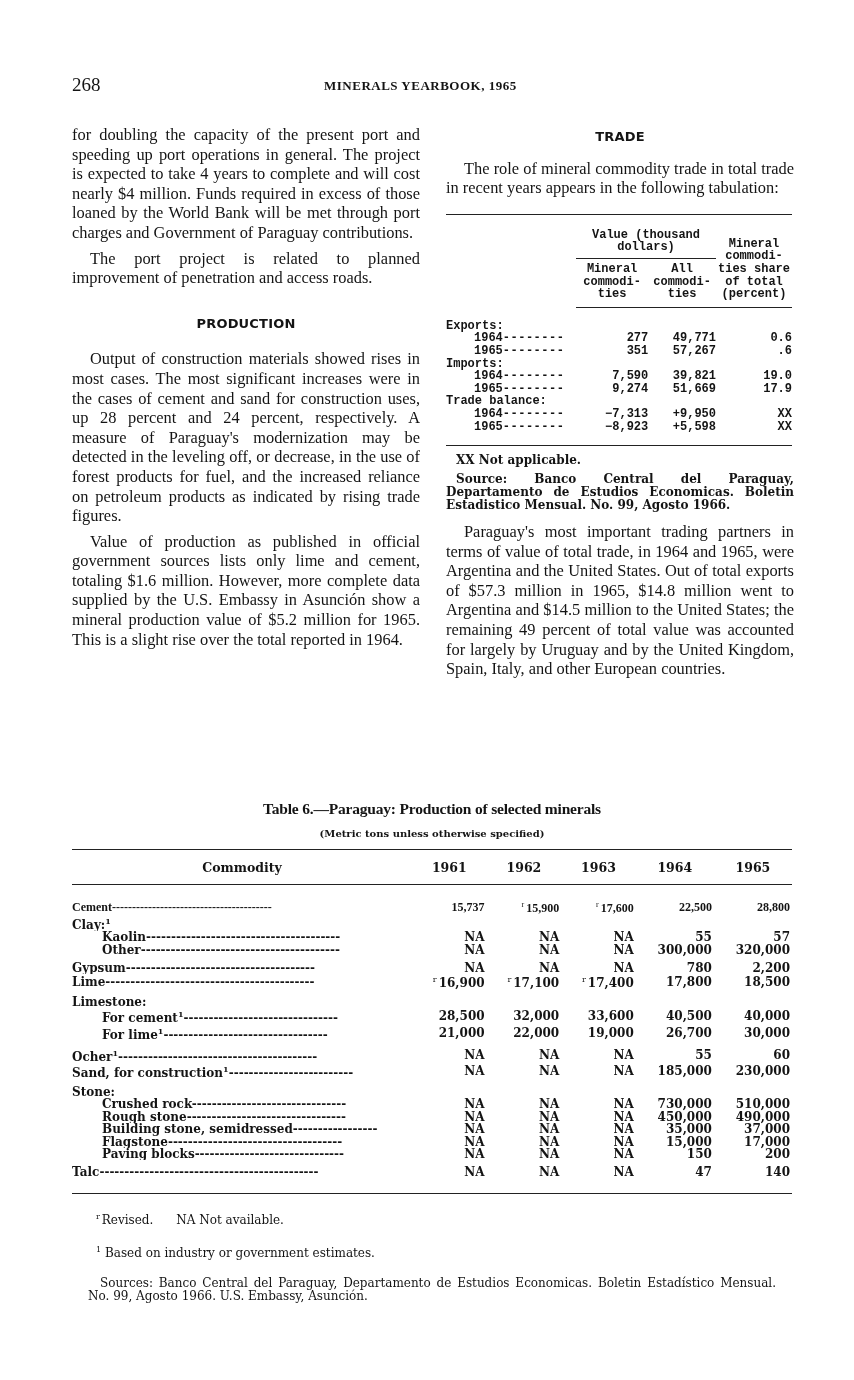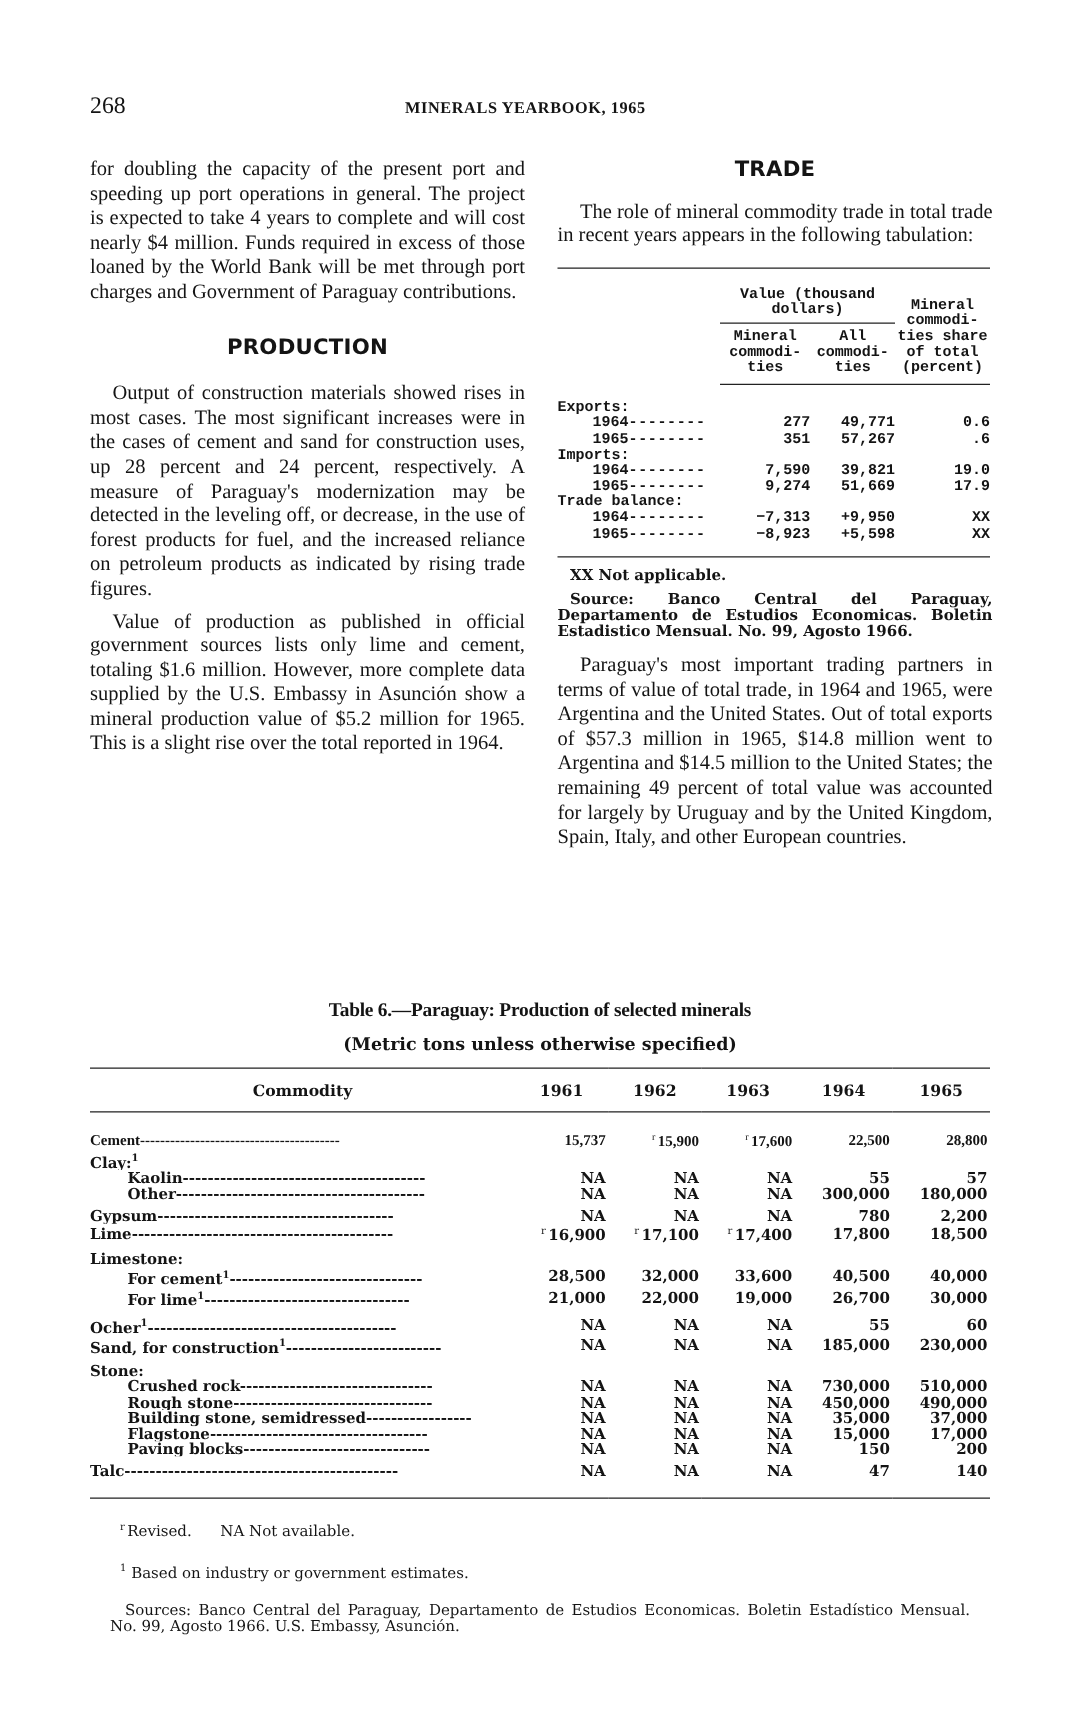--- a/index.html
+++ b/index.html
@@ -19,21 +19,21 @@
     .col {
       position: absolute; width: 348px;
       font-size: 16.4px; line-height: 19.6px; text-align: justify;
     }
     .col-left { left: 72px; top: 125px; }
     .col-right { left: 446px; top: 127px; }
     .col p { margin: 0 0 6px 0; text-indent: 18px; hyphens: auto; }
     .col p.noindent { text-indent: 0; }
     .section-heading {
       text-align: center; font-family: "DejaVu Sans", sans-serif;
-      font-weight: bold; font-size: 17px; letter-spacing: 0.2px;
+      font-weight: bold; font-size: 13px; letter-spacing: 0.2px;
       margin: 0;
     }
     .h-production { margin: 26px 0 16px 0; }
     .h-trade { margin: 0 0 12px 0; }
 
     
     .trade-table {
       margin-top: 16px; width: 346px;
       font-family: Liberation Mono, monospace; font-size: 12px; line-height: 12.6px;
       border-top: 1.5px solid #222; border-bottom: 1.5px solid #222;
@@ -47,21 +47,21 @@
     .trade-table td.sub { padding-left: 28px; }
     .trade-table .dots { letter-spacing: 0.5px; }
     .hdr-group { border-bottom: 1.5px solid #222; }
     .hdr-bottom th { border-bottom: 1.5px solid #222; padding-bottom: 6px; }
     .trade-notes { font-family: "DejaVu Serif", serif; font-size: 12px; line-height: 13px; font-weight: bold; margin-top: 8px; }
     .trade-notes p { margin: 0 0 6px 0; text-indent: 10px; text-align: justify; }
 
     
     .t6-wrap { position: absolute; left: 72px; top: 800px; width: 720px; }
     .t6-title { text-align: center; font-family: "Liberation Serif", serif; font-weight: bold; font-size: 15.5px; letter-spacing: -0.2px; }
-    .t6-sub { text-align: center; font-family: "DejaVu Serif", serif; font-weight: bold; font-size: 14px; margin-top: 10px; }
+    .t6-sub { text-align: center; font-family: "DejaVu Serif", serif; font-weight: bold; font-size: 10px; margin-top: 10px; }
     .t6 {
       width: 720px; margin-top: 10px; border-collapse: collapse;
       font-family: "DejaVu Serif", serif; font-size: 12px; line-height: 12.4px; font-weight: bold;
       border-top: 1.5px solid #222; border-bottom: 1.5px solid #222;
     }
     .t6 thead th { padding: 12px 0 10px 0; border-bottom: 1.5px solid #222; font-size: 12.5px; }
     .t6 thead th.c-commodity { text-align: center; width: 340px; }
     .t6 thead th.c-year { text-align: center; }
     .t6 td { padding: 0; white-space: nowrap; }
     .t6 td.num { text-align: right; padding-right: 2px; }
@@ -79,20 +79,21 @@
 </head>
 <body>
 
 <div class="header">
   <span class="page-number">268</span>
   <span class="running-title">MINERALS YEARBOOK, 1965</span>
 </div>
 
 <div class="col col-left">
   <p class="noindent">for doubling the capacity of the present port and speeding up port operations in general. The project is expected to take 4 years to complete and will cost nearly $4 million. Funds required in excess of those loaned by the World Bank will be met through port charges and Government of Paraguay contributions.</p>
+  <p>The port project is related to planned improvement of penetration and access roads.</p>
   <h2 class="section-heading h-production">PRODUCTION</h2>
   <p>Output of construction materials showed rises in most cases. The most significant increases were in the cases of cement and sand for construction uses, up 28 percent and 24 percent, respectively. A measure of Paraguay's modernization may be detected in the leveling off, or decrease, in the use of forest products for fuel, and the increased reliance on petroleum products as indicated by rising trade figures.</p>
   <p>Value of production as published in official government sources lists only lime and cement, totaling $1.6 million. However, more complete data supplied by the U.S. Embassy in Asunción show a mineral production value of $5.2 million for 1965. This is a slight rise over the total reported in 1964.</p>
 </div>
 
 <div class="col col-right">
   <h2 class="section-heading h-trade">TRADE</h2>
   <p>The role of mineral commodity trade in total trade in recent years appears in the following tabulation:</p>
 
   <table class="trade-table">
@@ -208,21 +209,21 @@
           <td class="num"><span>NA</span></td>
           <td class="num"><span>55</span></td>
           <td class="num"><span>57</span></td>
         </tr>
         <tr class="">
           <td class="name ind"><span>Other</span><span class="dots">----------------------------------------</span></td>
           <td class="num"><span>NA</span></td>
           <td class="num"><span>NA</span></td>
           <td class="num"><span>NA</span></td>
           <td class="num"><span>300,000</span></td>
-          <td class="num"><span>180,000</span></td>
+          <td class="num"><span>320,000</span></td>
         </tr>
         <tr class="gap">
           <td class="name"><span>Gypsum</span><span class="dots">--------------------------------------</span></td>
           <td class="num"><span>NA</span></td>
           <td class="num"><span>NA</span></td>
           <td class="num"><span>NA</span></td>
           <td class="num"><span>780</span></td>
           <td class="num"><span>2,200</span></td>
         </tr>
         <tr class="">

